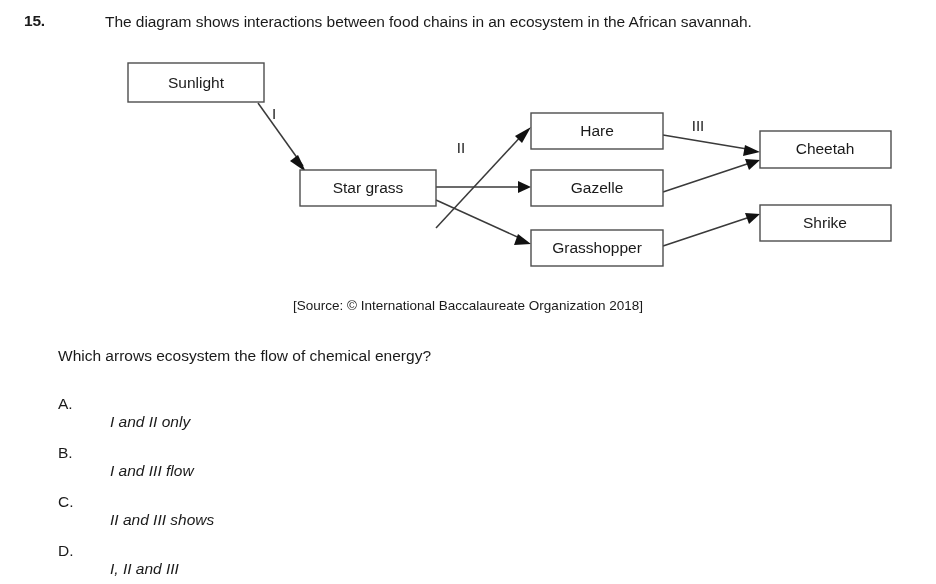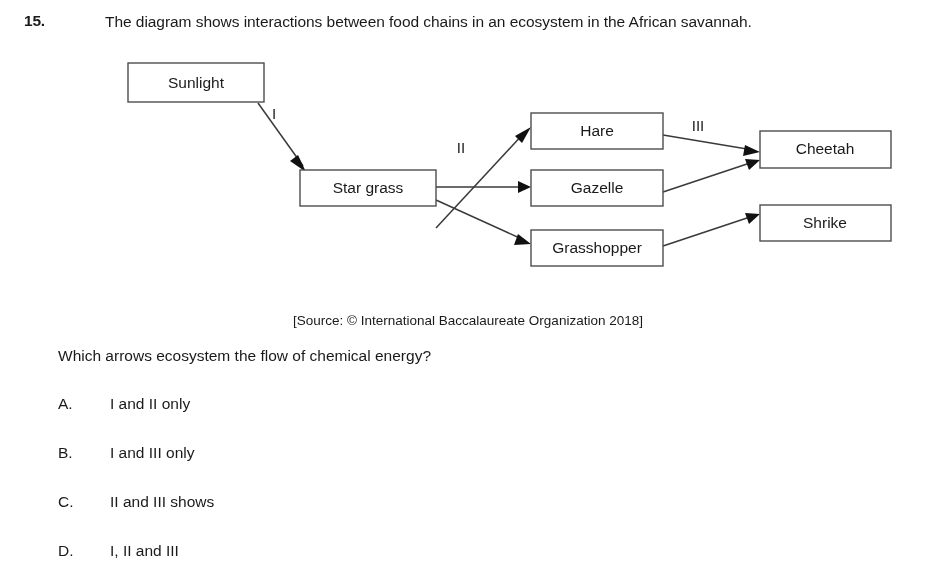--- a/index.html
+++ b/index.html
@@ -75,21 +75,20 @@
 
   
   .source-credit {
     position: absolute;
     top: 298px;
     left: 0;
     width: 936px;
     text-align: center;
     font-size: 13.5px;
     color: #1a1a1a;
-    margin-top: 15px;
   }
 
   
   .prompt {
     position: absolute;
     left: 58px;
     top: 347px;
     font-size: 15.5px;
     white-space: nowrap;
   }
@@ -105,22 +104,23 @@
     font-size: 15.5px;
   }
   .option-letter {
     position: absolute;
     left: 0;
     top: 0;
   }
   .option-text {
     position: absolute;
     left: 52px;
-    top: 0;
+    top: 18px;
     white-space: nowrap;
+    font-style: italic;
   }
 </style>
 </head>
 <body>
 
 <div class="q-number">15.</div>
 <div class="q-stem">The diagram shows interactions between food chains in an ecosystem in the African savannah.</div>
 
 <div class="diagram">
   <svg width="936" height="235" viewBox="0 0 936 235" xmlns="http://www.w3.org/2000/svg">
@@ -208,21 +208,21 @@
 
 <div class="options">
 
   <div class="option-row">
     <span class="option-letter">A.</span>
     <span class="option-text">I and II only</span>
   </div>
 
   <div class="option-row">
     <span class="option-letter">B.</span>
-    <span class="option-text">I and III only</span>
+    <span class="option-text">I and III flow</span>
   </div>
 
   <div class="option-row">
     <span class="option-letter">C.</span>
     <span class="option-text">II and III shows</span>
   </div>
 
   <div class="option-row">
     <span class="option-letter">D.</span>
     <span class="option-text">I, II and III</span>

